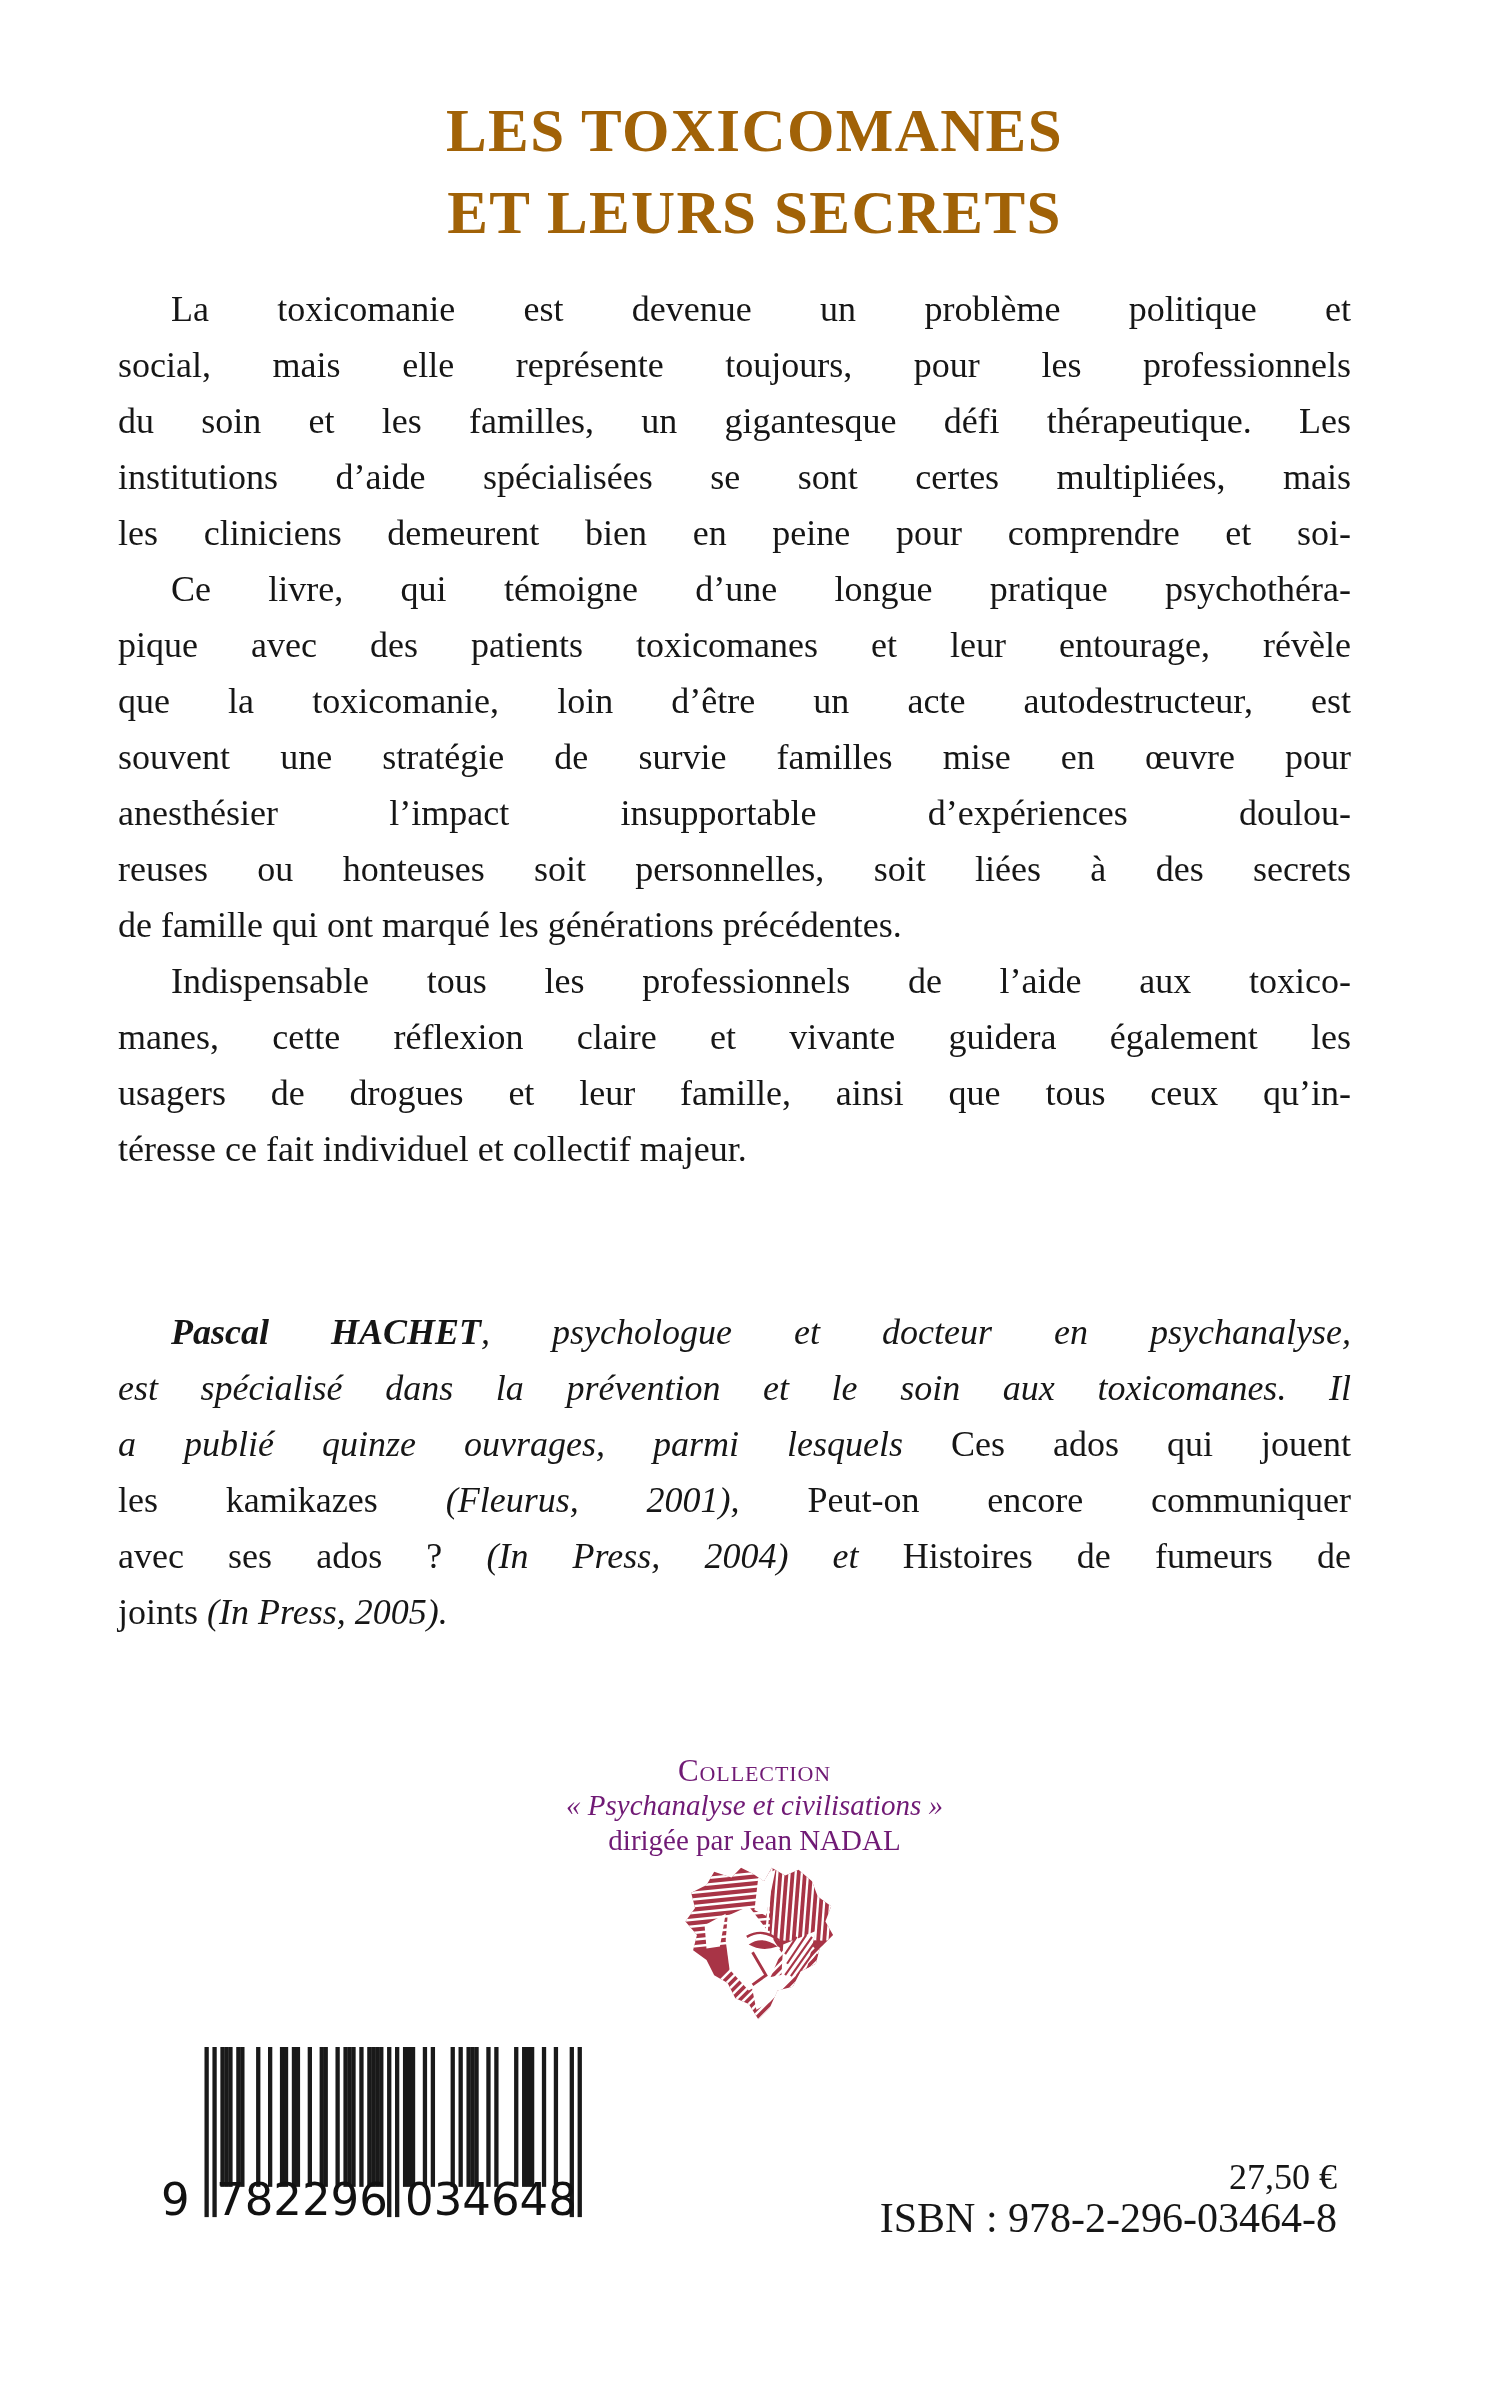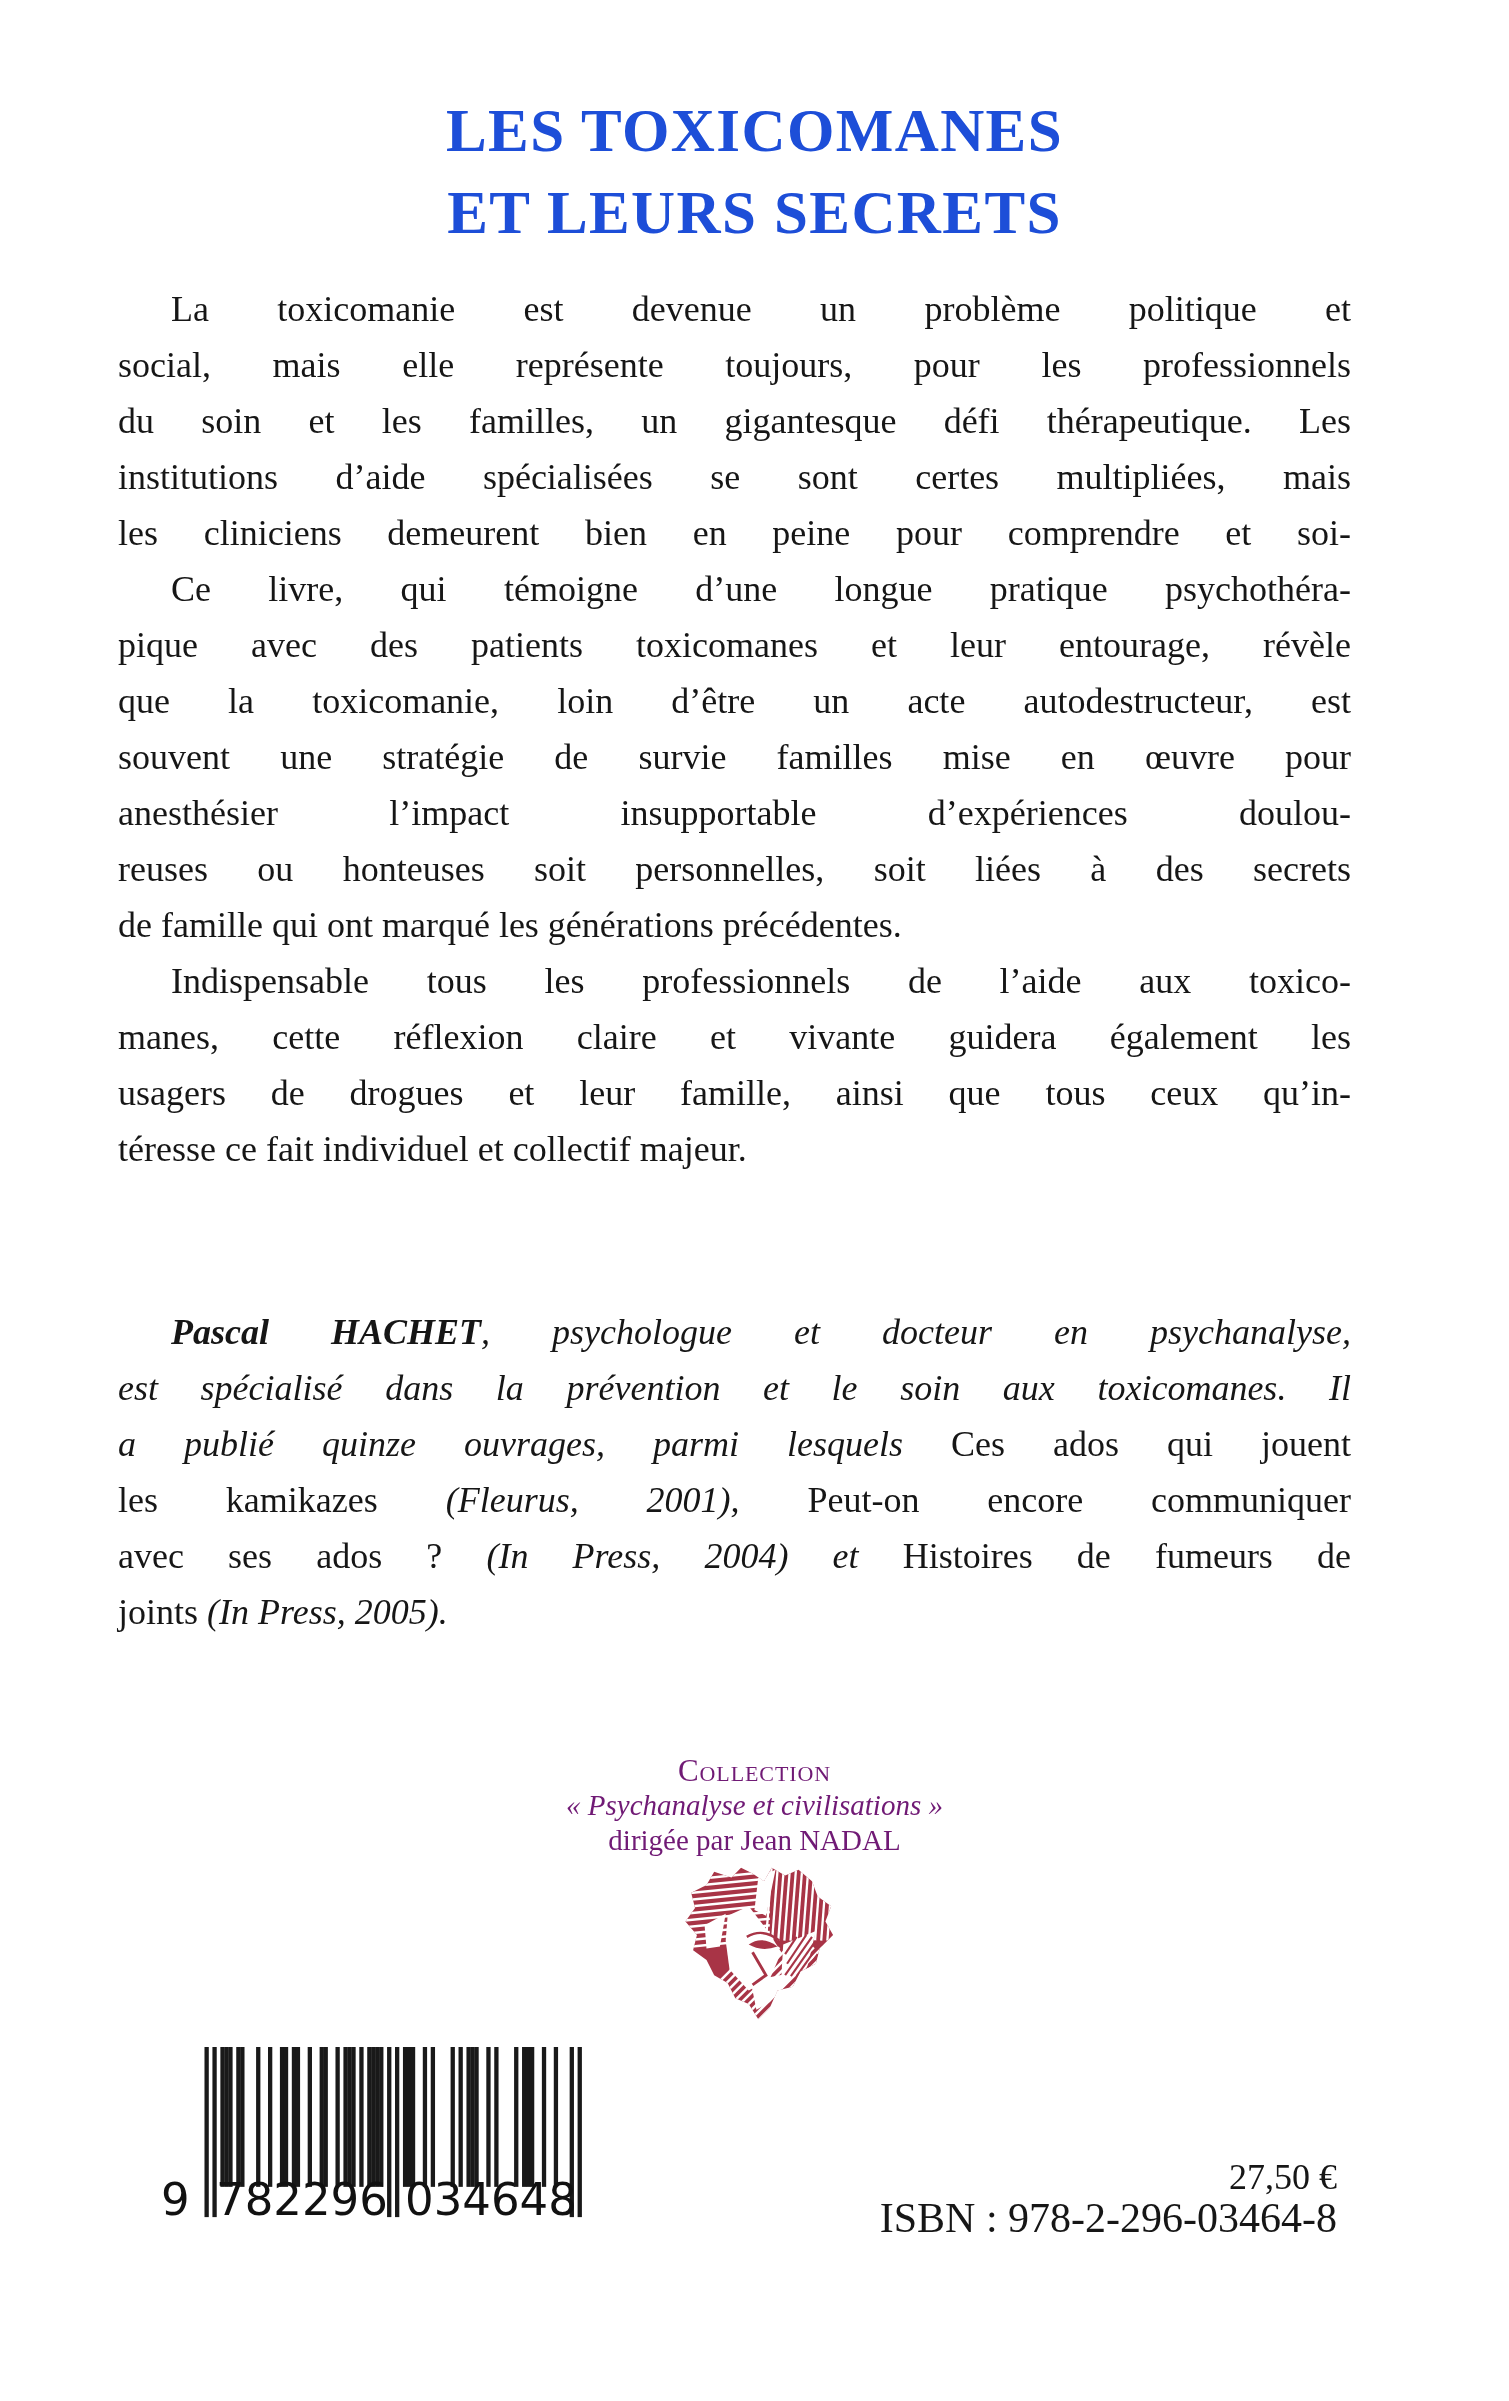--- a/index.html
+++ b/index.html
@@ -40,21 +40,21 @@
 
   
   .price{position:absolute;top:2156px;right:172px;font-size:36px;text-align:right;}
   .isbn{position:absolute;top:2194px;right:172px;font-size:42px;text-align:right;}
 </style>
 </head>
 <body>
 
 <div class="page">
 
-  <div class="title" style="color:#1d4ed8;">
+  <div class="title" style="color:#a16207;">
     <div>LES TOXICOMANES</div>
     <div>ET LEURS SECRETS</div>
   </div>
 
   <div class="textblock" style="top:281px;">
       <div class="line indent">La toxicomanie est devenue un problème politique et</div>
       <div class="line">social, mais elle représente toujours, pour les professionnels</div>
       <div class="line">du soin et les familles, un gigantesque défi thérapeutique. Les</div>
       <div class="line">institutions d’aide spécialisées se sont certes multipliées, mais</div>
       <div class="line">les cliniciens demeurent bien en peine pour comprendre et soi-</div>

